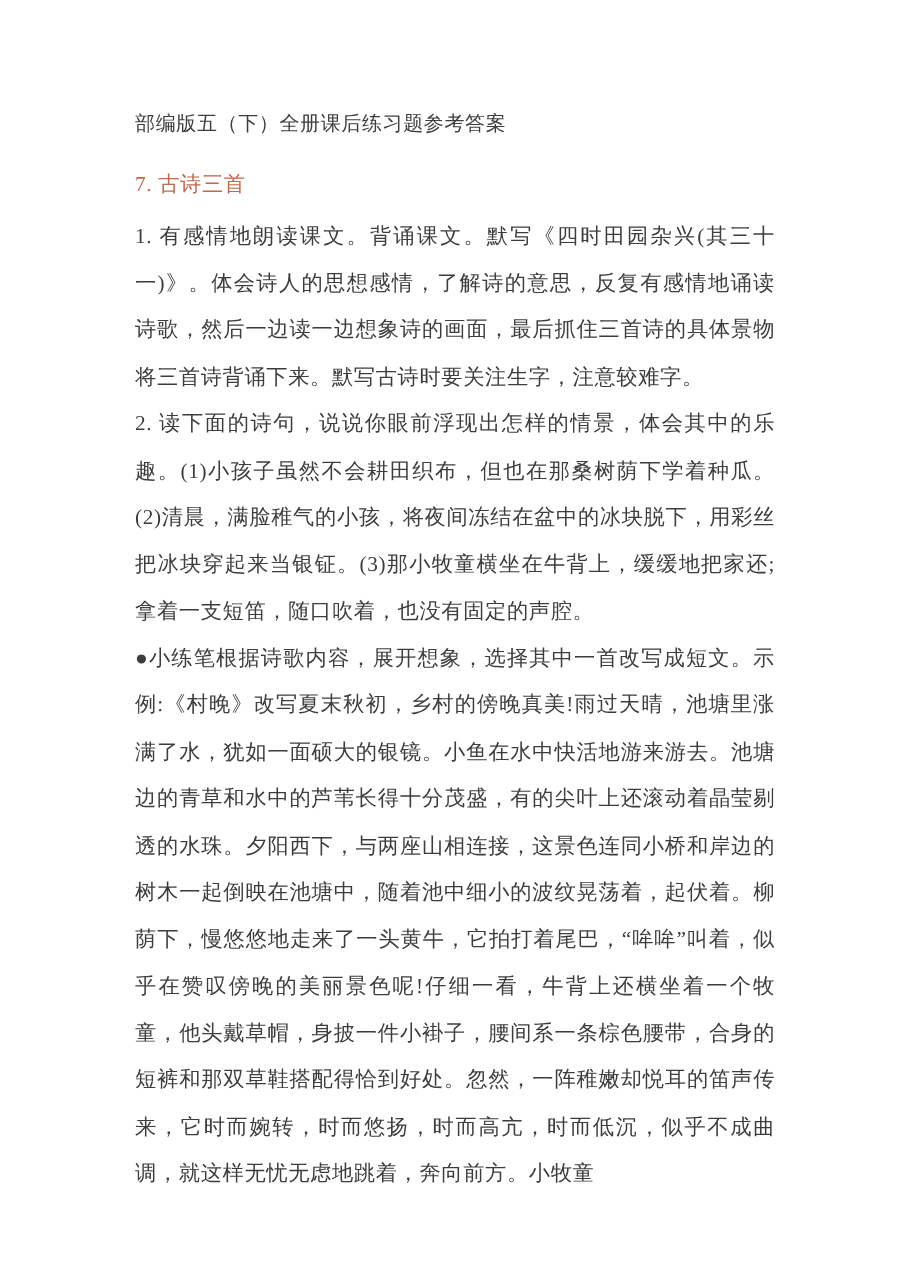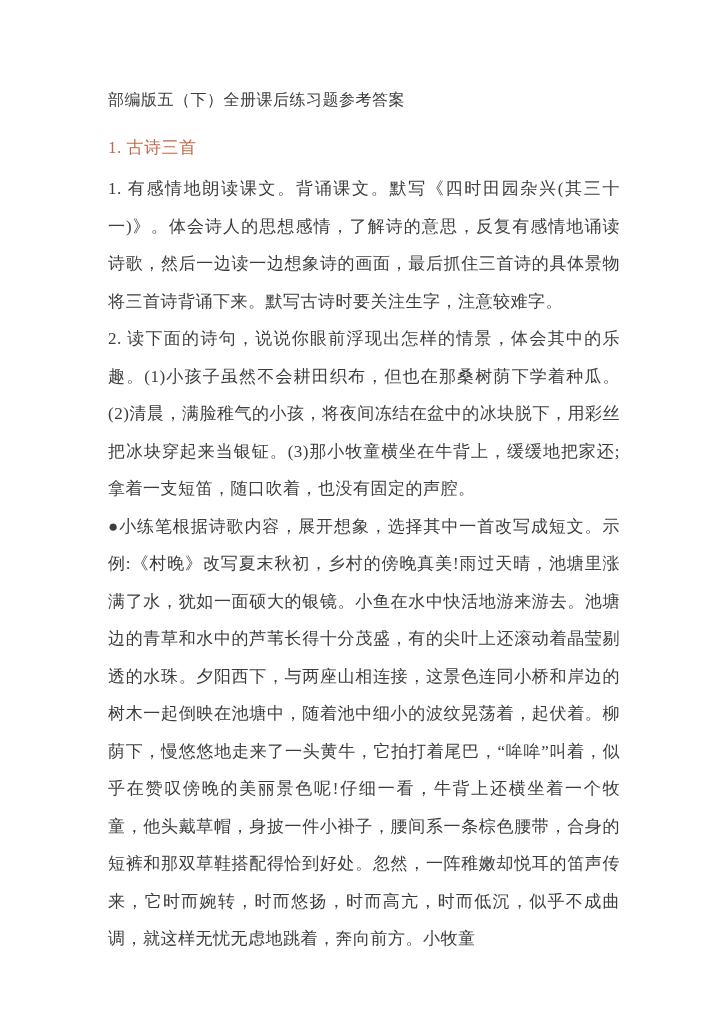--- a/index.html
+++ b/index.html
@@ -40,20 +40,20 @@
     letter-spacing: 0.5px;
     word-break: break-all;
   }
 </style>
 </head>
 <body>
 
 <div class="page" style="background: rgb(255, 255, 255); color: rgb(61, 61, 61);">
   <h1 class="doc-title">部编版五（下）全册课后练习题参考答案</h1>
 
-  <h2 class="section-heading" style="color: rgb(192, 105, 76);">1. 古诗三首</h2>
+  <h2 class="section-heading" style="color: rgb(192, 105, 76);">7. 古诗三首</h2>
 
   <p class="para">1. 有感情地朗读课文。背诵课文。默写《四时田园杂兴(其三十一)》。体会诗人的思想感情，了解诗的意思，反复有感情地诵读诗歌，然后一边读一边想象诗的画面，最后抓住三首诗的具体景物将三首诗背诵下来。默写古诗时要关注生字，注意较难字。</p>
 
   <p class="para">2. 读下面的诗句，说说你眼前浮现出怎样的情景，体会其中的乐趣。(1)小孩子虽然不会耕田织布，但也在那桑树荫下学着种瓜。(2)清晨，满脸稚气的小孩，将夜间冻结在盆中的冰块脱下，用彩丝把冰块穿起来当银钲。(3)那小牧童横坐在牛背上，缓缓地把家还;拿着一支短笛，随口吹着，也没有固定的声腔。</p>
 
   <p class="para">●小练笔根据诗歌内容，展开想象，选择其中一首改写成短文。示例:《村晚》改写夏末秋初，乡村的傍晚真美!雨过天晴，池塘里涨满了水，犹如一面硕大的银镜。小鱼在水中快活地游来游去。池塘边的青草和水中的芦苇长得十分茂盛，有的尖叶上还滚动着晶莹剔透的水珠。夕阳西下，与两座山相连接，这景色连同小桥和岸边的树木一起倒映在池塘中，随着池中细小的波纹晃荡着，起伏着。柳荫下，慢悠悠地走来了一头黄牛，它拍打着尾巴，“哞哞”叫着，似乎在赞叹傍晚的美丽景色呢!仔细一看，牛背上还横坐着一个牧童，他头戴草帽，身披一件小褂子，腰间系一条棕色腰带，合身的短裤和那双草鞋搭配得恰到好处。忽然，一阵稚嫩却悦耳的笛声传来，它时而婉转，时而悠扬，时而高亢，时而低沉，似乎不成曲调，就这样无忧无虑地跳着，奔向前方。小牧童</p>
 </div>
 
 </body></html>

